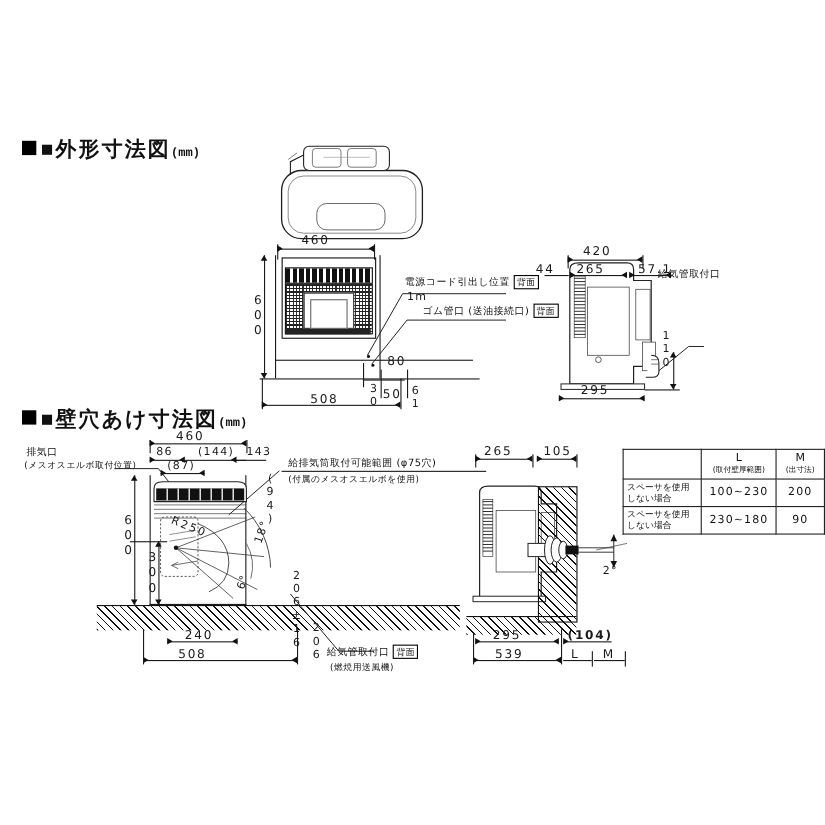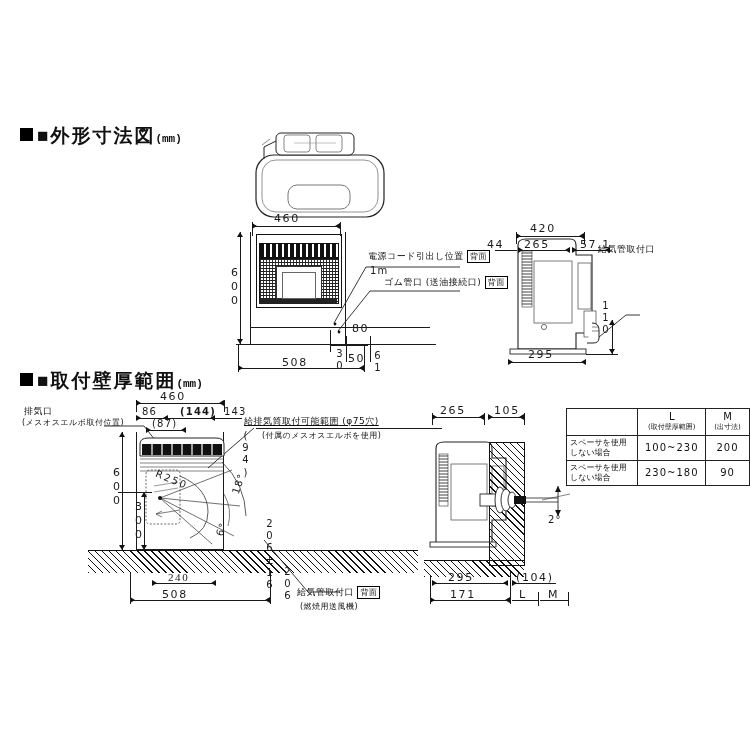--- a/index.html
+++ b/index.html
@@ -195,53 +195,53 @@
 
   <div class="abs ln v1" style="left:612px;top:320px;height:34px;"></div>
   <div class="arrowU" style="left:609px;top:320px;"></div>
   <div class="arrowD" style="left:609px;top:349px;"></div>
   <div class="abs dim vert sm" style="left:600px;top:300px;">110</div>
   <div class="abs ln h1" style="left:586px;top:354px;width:32px;"></div>
 
   <div class="abs jp" style="left:598px;top:243px;">給気管取付口</div>
 
   <div class="abs heading" style="left:20px;top:368px;">
-    <span class="sq"></span><span>■取付壁厚範囲</span><span class="unit">(mm)</span>
+    <span class="sq"></span><span>■壁穴あけ寸法図</span><span class="unit">(mm)</span>
   </div>
 
   <div class="abs ln h1" style="left:136px;top:403px;width:88px;"></div>
   <div class="abs ln v1" style="left:136px;top:400px;height:12px;"></div>
   <div class="abs ln v1" style="left:224px;top:400px;height:12px;"></div>
   <div class="arrowR" style="left:136px;top:400px;"></div>
   <div class="arrowL" style="left:219px;top:400px;"></div>
   <div class="abs dim" style="left:160px;top:390px;">460</div>
 
   <div class="abs ln h1" style="left:136px;top:418px;width:32px;"></div>
   <div class="arrowR" style="left:136px;top:415px;"></div>
   <div class="arrowL" style="left:163px;top:415px;"></div>
   <div class="abs dim sm" style="left:142px;top:406px;">86</div>
   <div class="abs ln h1" style="left:168px;top:418px;width:56px;"></div>
-  <div class="abs dim sm" style="left:180px;top:406px;font-weight:bold;">(144)</div>
+  <div class="abs dim sm" style="left:180px;top:406px;">(144)</div>
 
   <div class="abs ln h1" style="left:146px;top:430px;width:40px;"></div>
   <div class="arrowR" style="left:146px;top:427px;"></div>
   <div class="arrowL" style="left:181px;top:427px;"></div>
   <div class="abs dim sm" style="left:152px;top:418px;">(87)</div>
 
   <div class="abs ln h1" style="left:210px;top:418px;width:32px;"></div>
   <div class="arrowL" style="left:210px;top:415px;"></div>
   <div class="abs dim sm" style="left:224px;top:406px;">143</div>
 
   <div class="abs jp" style="left:24px;top:405px;font-family:Liberation Mono, monospace;">排気口</div>
   <div class="abs jp s" style="left:22px;top:417px;">(メスオスエルボ取付位置)</div>
   <svg width="120" height="40" style="left:104px;top:420px;">
     <path d="M0 6 L40 6 L62 34" fill="none" stroke="#222" stroke-width="0.9"></path>
   </svg>
 
-  <div class="abs jp" style="left:244px;top:415px;text-decoration:underline;">給排気筒取付可能範囲 (φ75穴)</div>
+  <div class="abs jp" style="left:262px;top:415px;">給排気筒取付可能範囲 (φ75穴)</div>
   <div class="abs ln h1" style="left:256px;top:428px;width:186px;"></div>
   <div class="abs jp s" style="left:262px;top:430px;">(付属のメスオスエルボを使用)</div>
   <svg width="70" height="50" style="left:208px;top:424px;">
     <path d="M0 44 L46 4" fill="none" stroke="#222" stroke-width="0.9"></path>
   </svg>
 
   <div class="abs" style="left:136px;top:432px;width:88px;height:118px;">
     <div class="ln v1" style="left:0;top:0;height:118px;"></div>
     <div class="ln v1" style="left:87px;top:0;height:118px;"></div>
     <div class="ln h1" style="left:0;top:117px;width:88px;"></div>
@@ -295,21 +295,21 @@
   <div class="abs dim vert" style="left:132px;top:500px;">300</div>
   <div class="abs ln h1" style="left:118px;top:492px;width:34px;"></div>
 
   <div class="abs hatch" style="left:88px;top:550px;width:330px;height:22px;border-width:1px 0 0 0;"></div>
 
   <div class="abs dim sm vert" style="left:264px;top:518px;">206±16</div>
 
   <div class="abs ln h1" style="left:152px;top:583px;width:64px;"></div>
   <div class="arrowR" style="left:152px;top:580px;"></div>
   <div class="arrowL" style="left:211px;top:580px;"></div>
-  <div class="abs dim" style="left:168px;top:571px;font-family:Liberation Serif, serif;">240</div>
+  <div class="abs dim" style="left:168px;top:571px;">240</div>
   <div class="abs ln h1" style="left:130px;top:600px;width:140px;"></div>
   <div class="arrowR" style="left:130px;top:597px;"></div>
   <div class="arrowL" style="left:265px;top:597px;"></div>
   <div class="abs dim" style="left:162px;top:588px;">508</div>
   <div class="abs ln v1" style="left:130px;top:572px;height:32px;"></div>
   <div class="abs ln v1" style="left:270px;top:572px;height:32px;"></div>
   <div class="abs dim sm vert" style="left:282px;top:566px;">206</div>
 
   <svg width="90" height="60" style="left:250px;top:540px;">
     <path d="M14 0 L58 52 L90 52" fill="none" stroke="#222" stroke-width="0.9"></path>
@@ -376,26 +376,26 @@
   </svg>
   <div class="abs dim sm" style="left:548px;top:514px;">2°</div>
 
   <div class="abs ln h1" style="left:432px;top:583px;width:76px;"></div>
   <div class="arrowR" style="left:432px;top:580px;"></div>
   <div class="arrowL" style="left:503px;top:580px;"></div>
   <div class="abs dim" style="left:448px;top:571px;">295</div>
 
   <div class="abs ln h1" style="left:512px;top:583px;width:44px;"></div>
   <div class="arrowR" style="left:512px;top:580px;"></div>
-  <div class="abs dim" style="left:516px;top:571px;">(104)</div>
+  <div class="abs dim" style="left:516px;top:571px;font-weight:bold;">(104)</div>
 
   <div class="abs ln h1" style="left:430px;top:600px;width:80px;"></div>
   <div class="arrowR" style="left:430px;top:597px;"></div>
   <div class="arrowL" style="left:505px;top:597px;"></div>
-  <div class="abs dim" style="left:450px;top:588px;">171</div>
+  <div class="abs dim" style="left:450px;top:588px;">539</div>
 
   <div class="abs ln h1" style="left:512px;top:600px;width:26px;"></div>
   <div class="abs dim" style="left:519px;top:588px;">L</div>
   <div class="abs ln h1" style="left:540px;top:600px;width:28px;"></div>
   <div class="abs dim" style="left:548px;top:588px;">M</div>
   <div class="abs ln v1" style="left:430px;top:576px;height:28px;"></div>
   <div class="abs ln v1" style="left:510px;top:572px;height:32px;"></div>
   <div class="abs ln v1" style="left:538px;top:592px;height:14px;"></div>
   <div class="abs ln v1" style="left:568px;top:592px;height:14px;"></div>
 

